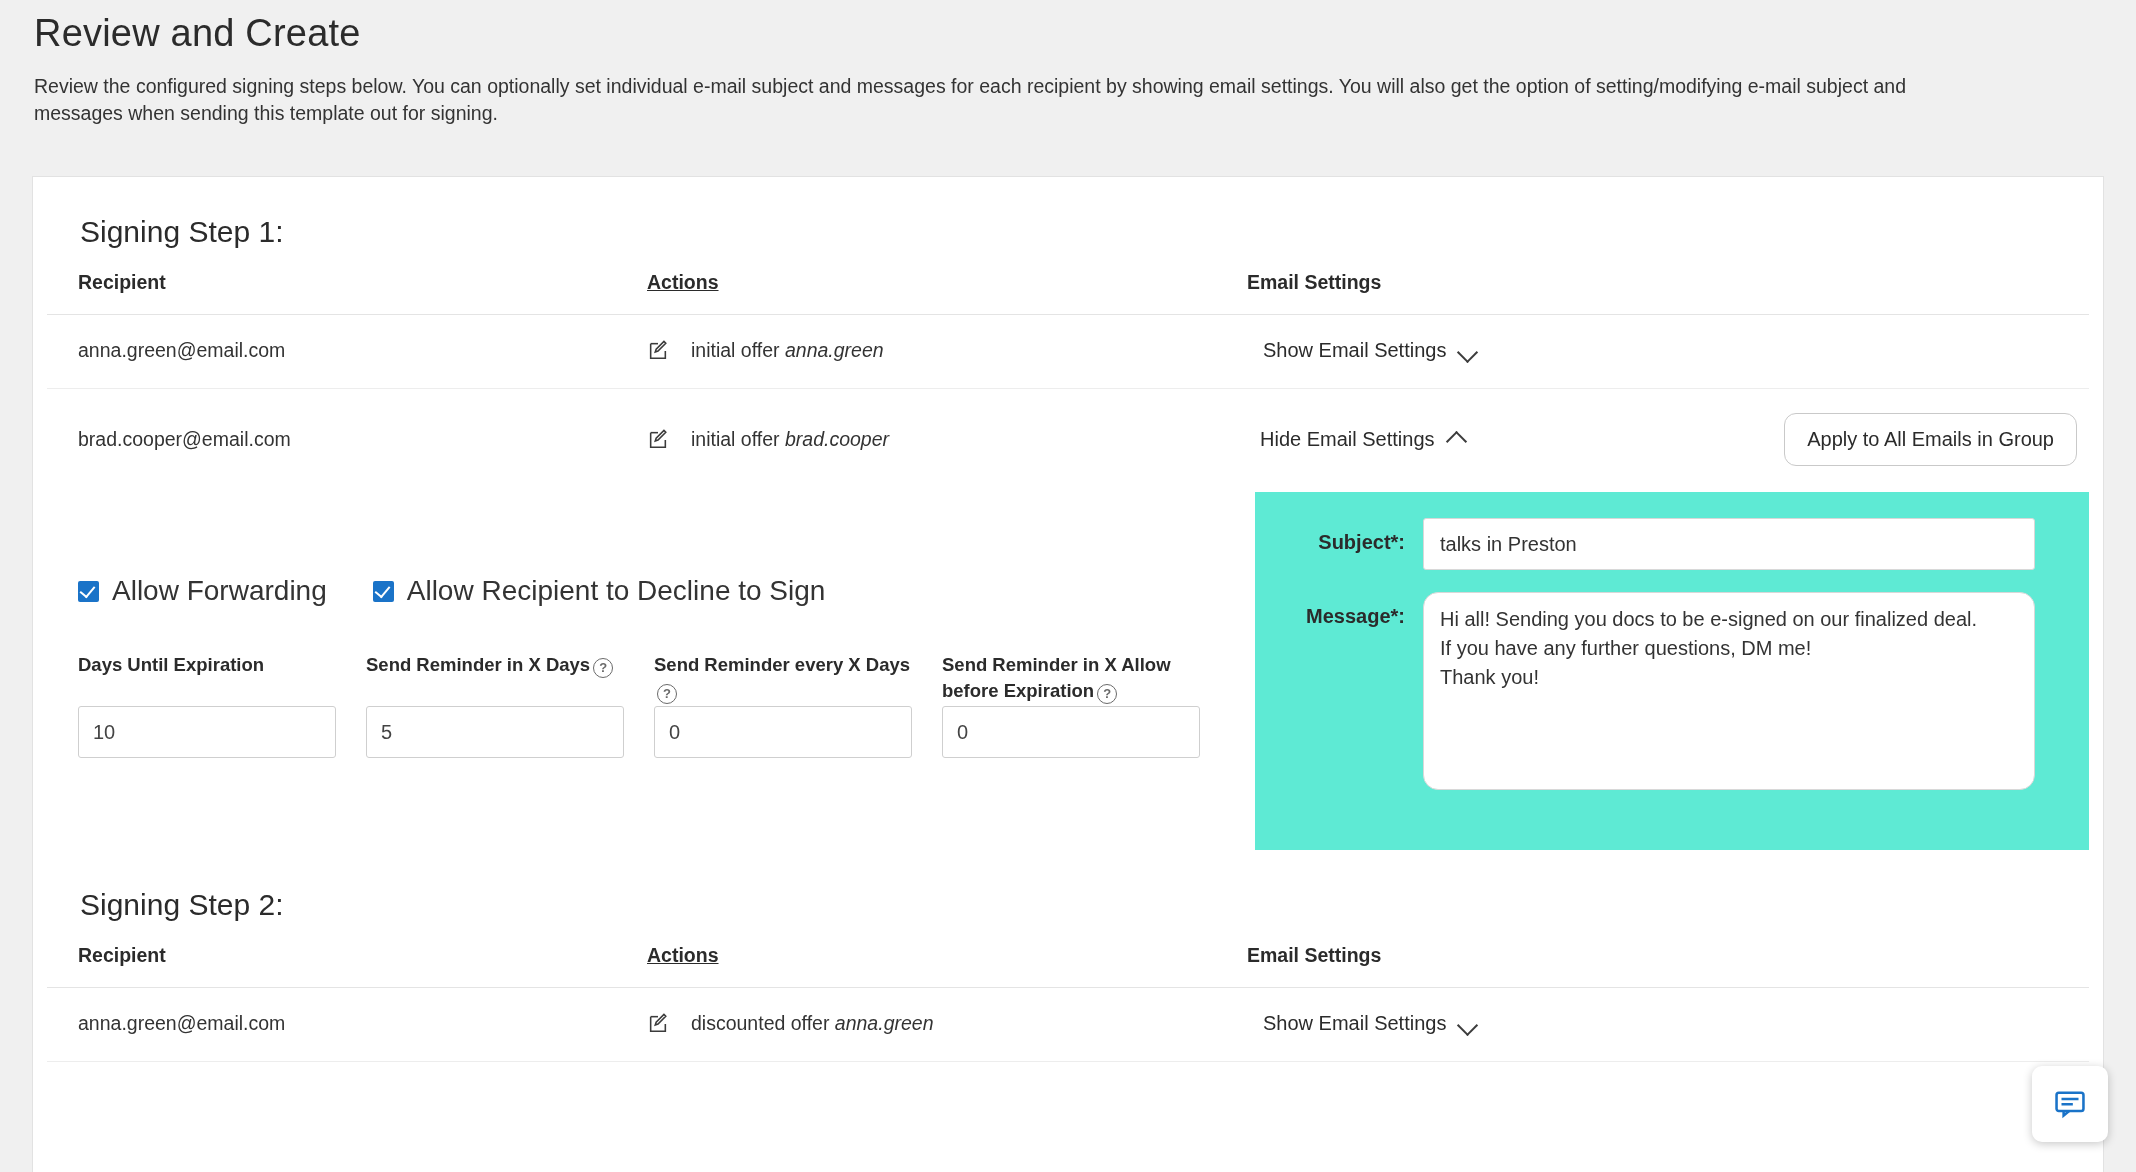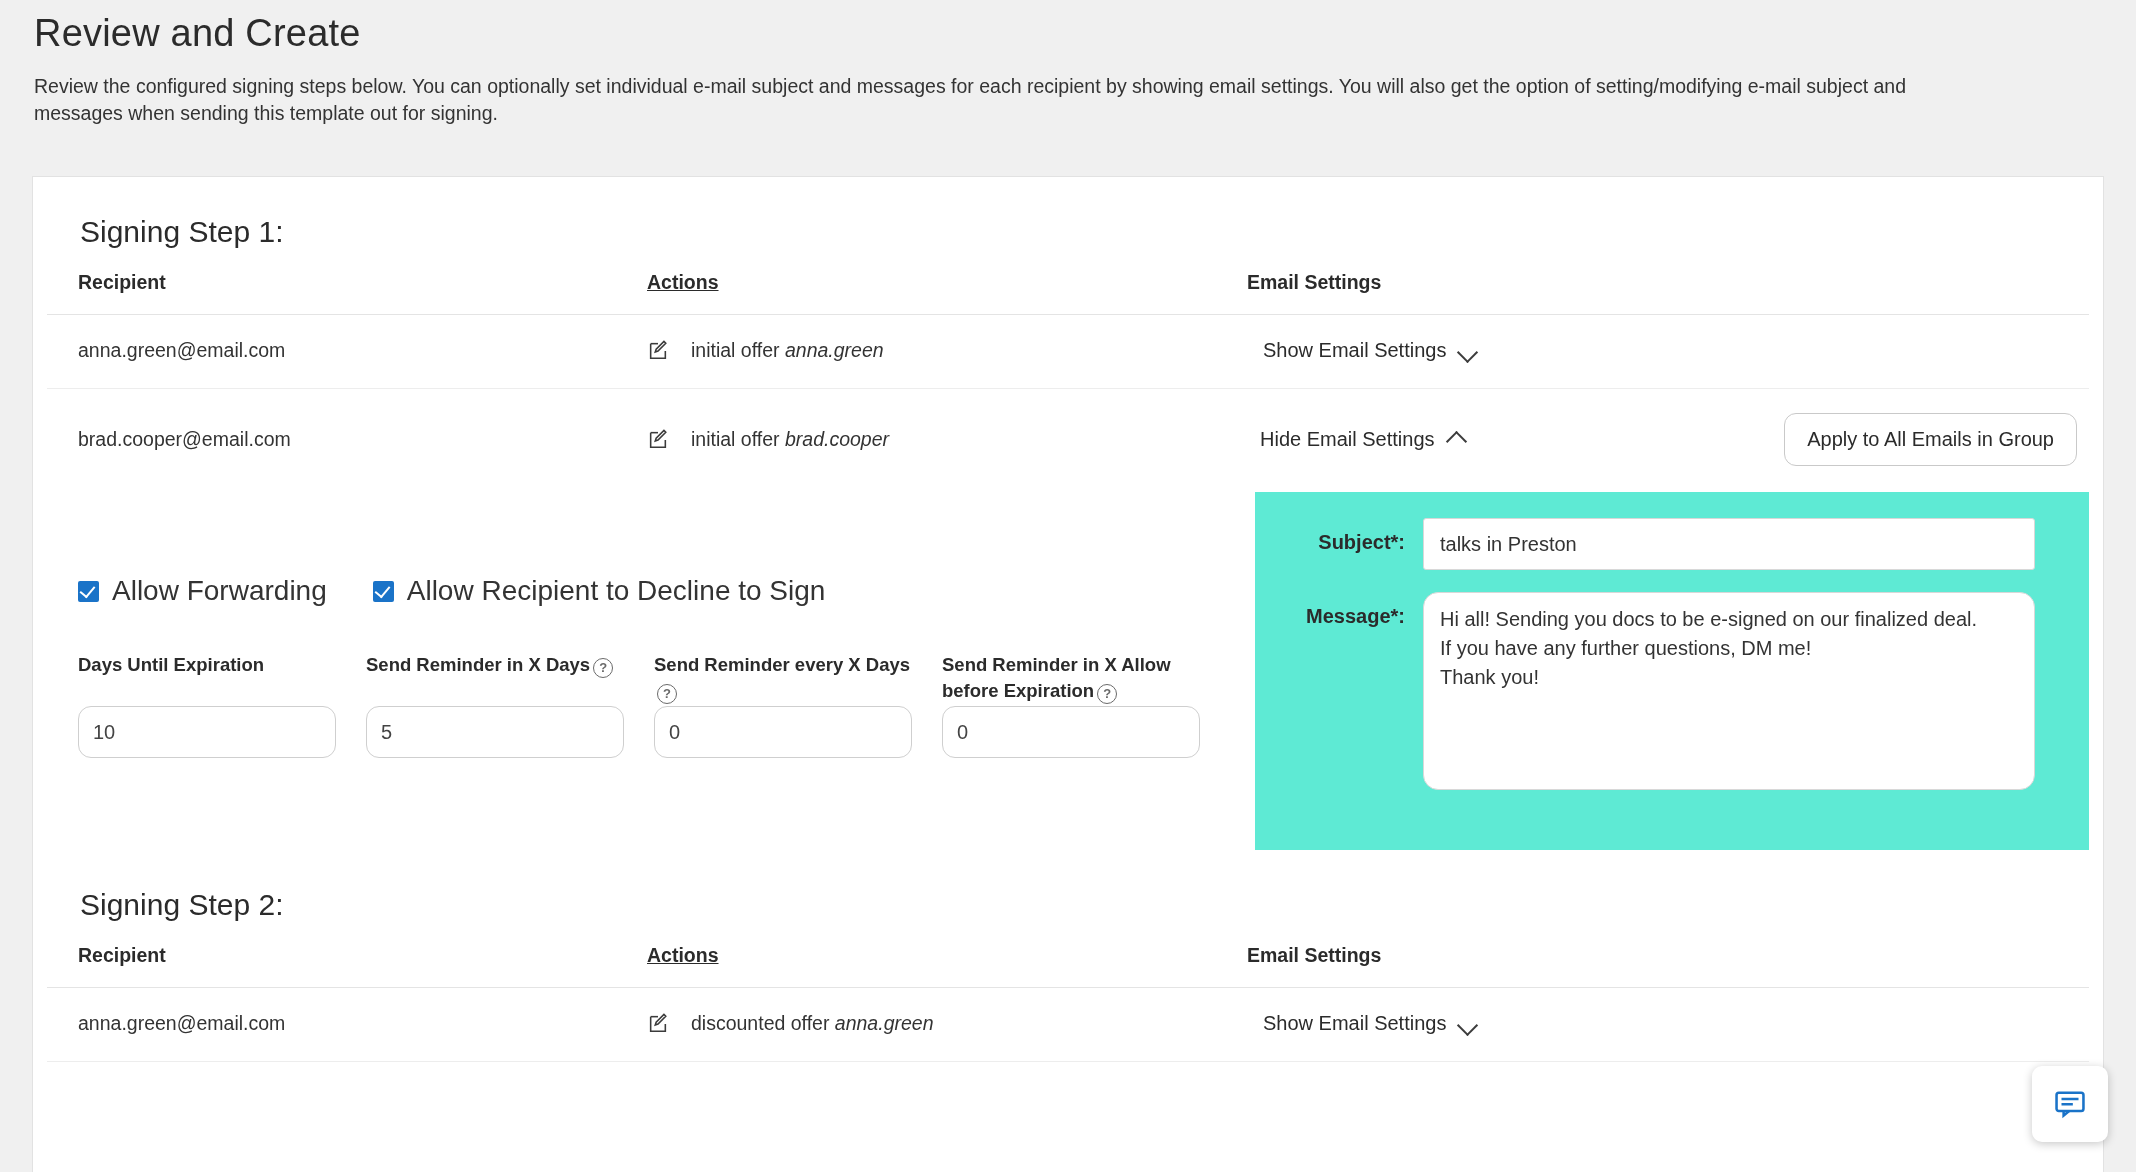--- a/index.html
+++ b/index.html
@@ -264,21 +264,21 @@
     line-height: 17px;
     text-align: center;
     vertical-align: -1px;
     margin-left: 3px;
   }
   .field input {
     width: 258px;
     height: 52px;
     box-sizing: border-box;
     border: 1px solid #cfcfcf;
-    border-radius: 13px;
+    border-radius: 3px;
     padding: 0 14px;
     font-size: 20px;
     color: #444;
     font-family: "Liberation Sans", sans-serif;
     background: #fff;
   }
   .settings-right {
     flex: 1;
     background: #5eead4;
     padding: 26px 54px 34px 28px;

